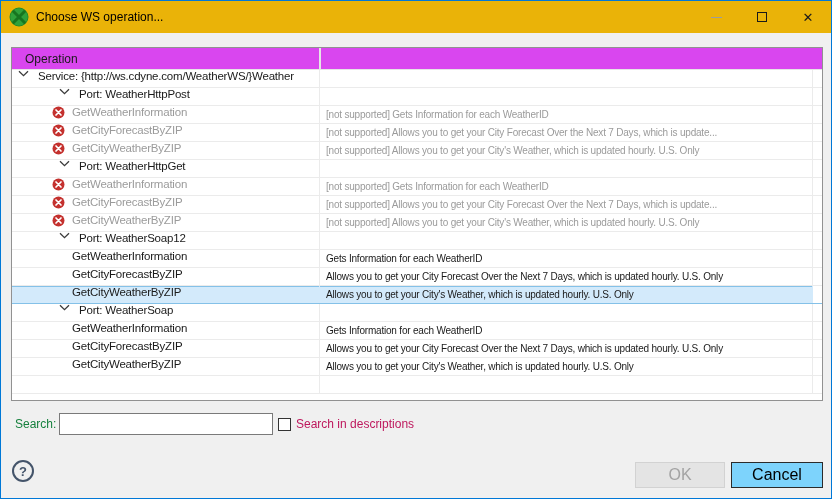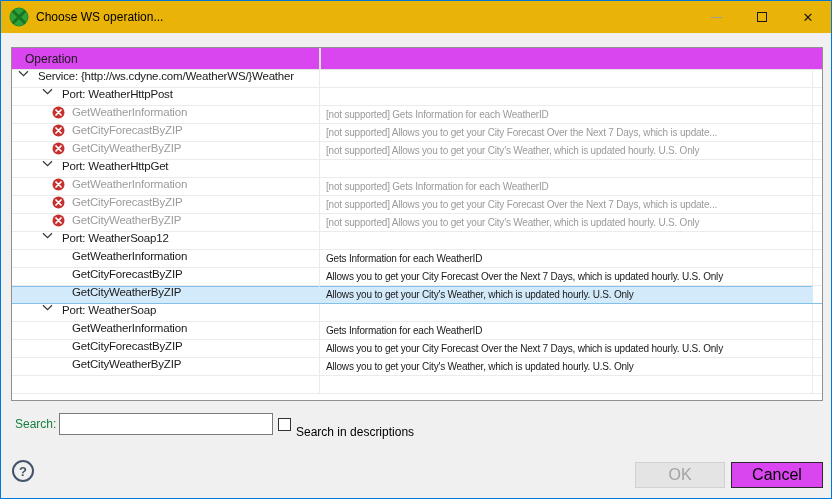--- a/index.html
+++ b/index.html
@@ -36,21 +36,21 @@
   .t-header .h-gutter { width:9px; flex:none; border-left:1px solid #e5e5e5; }
 
   .t-body { flex:1; display:flex; flex-direction:column; overflow:hidden; }
   .row { display:flex; height:18px; flex:none; border-bottom:1px solid #ebebeb; }
   .row.filler { flex:1; height:auto; border-bottom:none; }
   .op-cell { width:308px; flex:none; display:flex; align-items:flex-start; overflow:hidden; white-space:nowrap; border-right:1px solid #ebebeb; }
   .desc-cell { flex:1; display:flex; align-items:center; padding-left:6px; overflow:hidden; white-space:nowrap; border-right:1px solid #ebebeb; font-size:10px; letter-spacing:-0.2px; }
   .gutter { width:9px; flex:none; }
 
   .lvl0 .op-cell { padding-left:6px; }
-  .lvl1 .op-cell { padding-left:30px; }
+  .lvl1 .op-cell { padding-left:47px; }
   .lvl2 .op-cell { padding-left:40px; }
   .lvl2.noicon .op-cell { padding-left:60px; }
 
   .chevron { flex:none; margin-right:9px; }
   .err-ic { flex:none; margin-right:7px; }
   .op-label { font-size:11.5px; letter-spacing:-0.2px; color:#1a1a1a; }
   .muted .op-label, .muted .desc-cell { color:#9b9b9b; }
 
   .selected { border-bottom-color:#84c1e8; }
   .selected .op-cell, .selected .desc-cell {
@@ -60,35 +60,35 @@
   }
 
   
   .search-row { position:absolute; left:0; top:408px; width:830px; height:30px; }
   .search-label { position:absolute; left:14px; top:8px; color:#15803d; }
   .search-input {
     position:absolute; left:58px; top:4px; width:214px; height:22px;
     border:1px solid #7a7a7a; background:#ffffff; font-family:"Liberation Sans",sans-serif; font-size:12px; padding:0 4px; outline:none;
   }
   .cb { position:absolute; left:277px; top:9px; width:13px; height:13px; border:1px solid #333; background:#fff; }
-  .cb-label { position:absolute; left:295px; top:16px; color:#000000; }
+  .cb-label { position:absolute; left:295px; top:8px; color:#be185d; }
 
   
   .footer { position:absolute; left:0; top:450px; width:830px; height:47px; }
   .help-btn {
     position:absolute; left:11px; top:9px; width:22px; height:22px; border-radius:50%;
     border:2px solid #44546a; color:#44546a; font-weight:bold; font-size:13px;
     display:flex; align-items:center; justify-content:center; background:transparent;
   }
   .btn {
     position:absolute; top:11px; height:26px; font-family:"Liberation Sans",sans-serif; font-size:16px;
     display:flex; align-items:center; justify-content:center;
   }
   .btn-ok { left:634px; width:90px; background:#e4e4e4; border:1px solid #d2d2d2; color:#a3a3a3; }
-  .btn-cancel { left:730px; width:92px; background:#d946ef; border:1px solid #2b2b2b; color:#000; }
+  .btn-cancel { left:730px; width:92px; background:#7dd3fc; border:1px solid #2b2b2b; color:#000; }
 </style>
 </head>
 <body>
 
 <div class="window">
 
   <div class="titlebar">
     <svg class="app-icon" viewBox="0 0 20 20">
       <defs>
           <clipPath id="cc">

